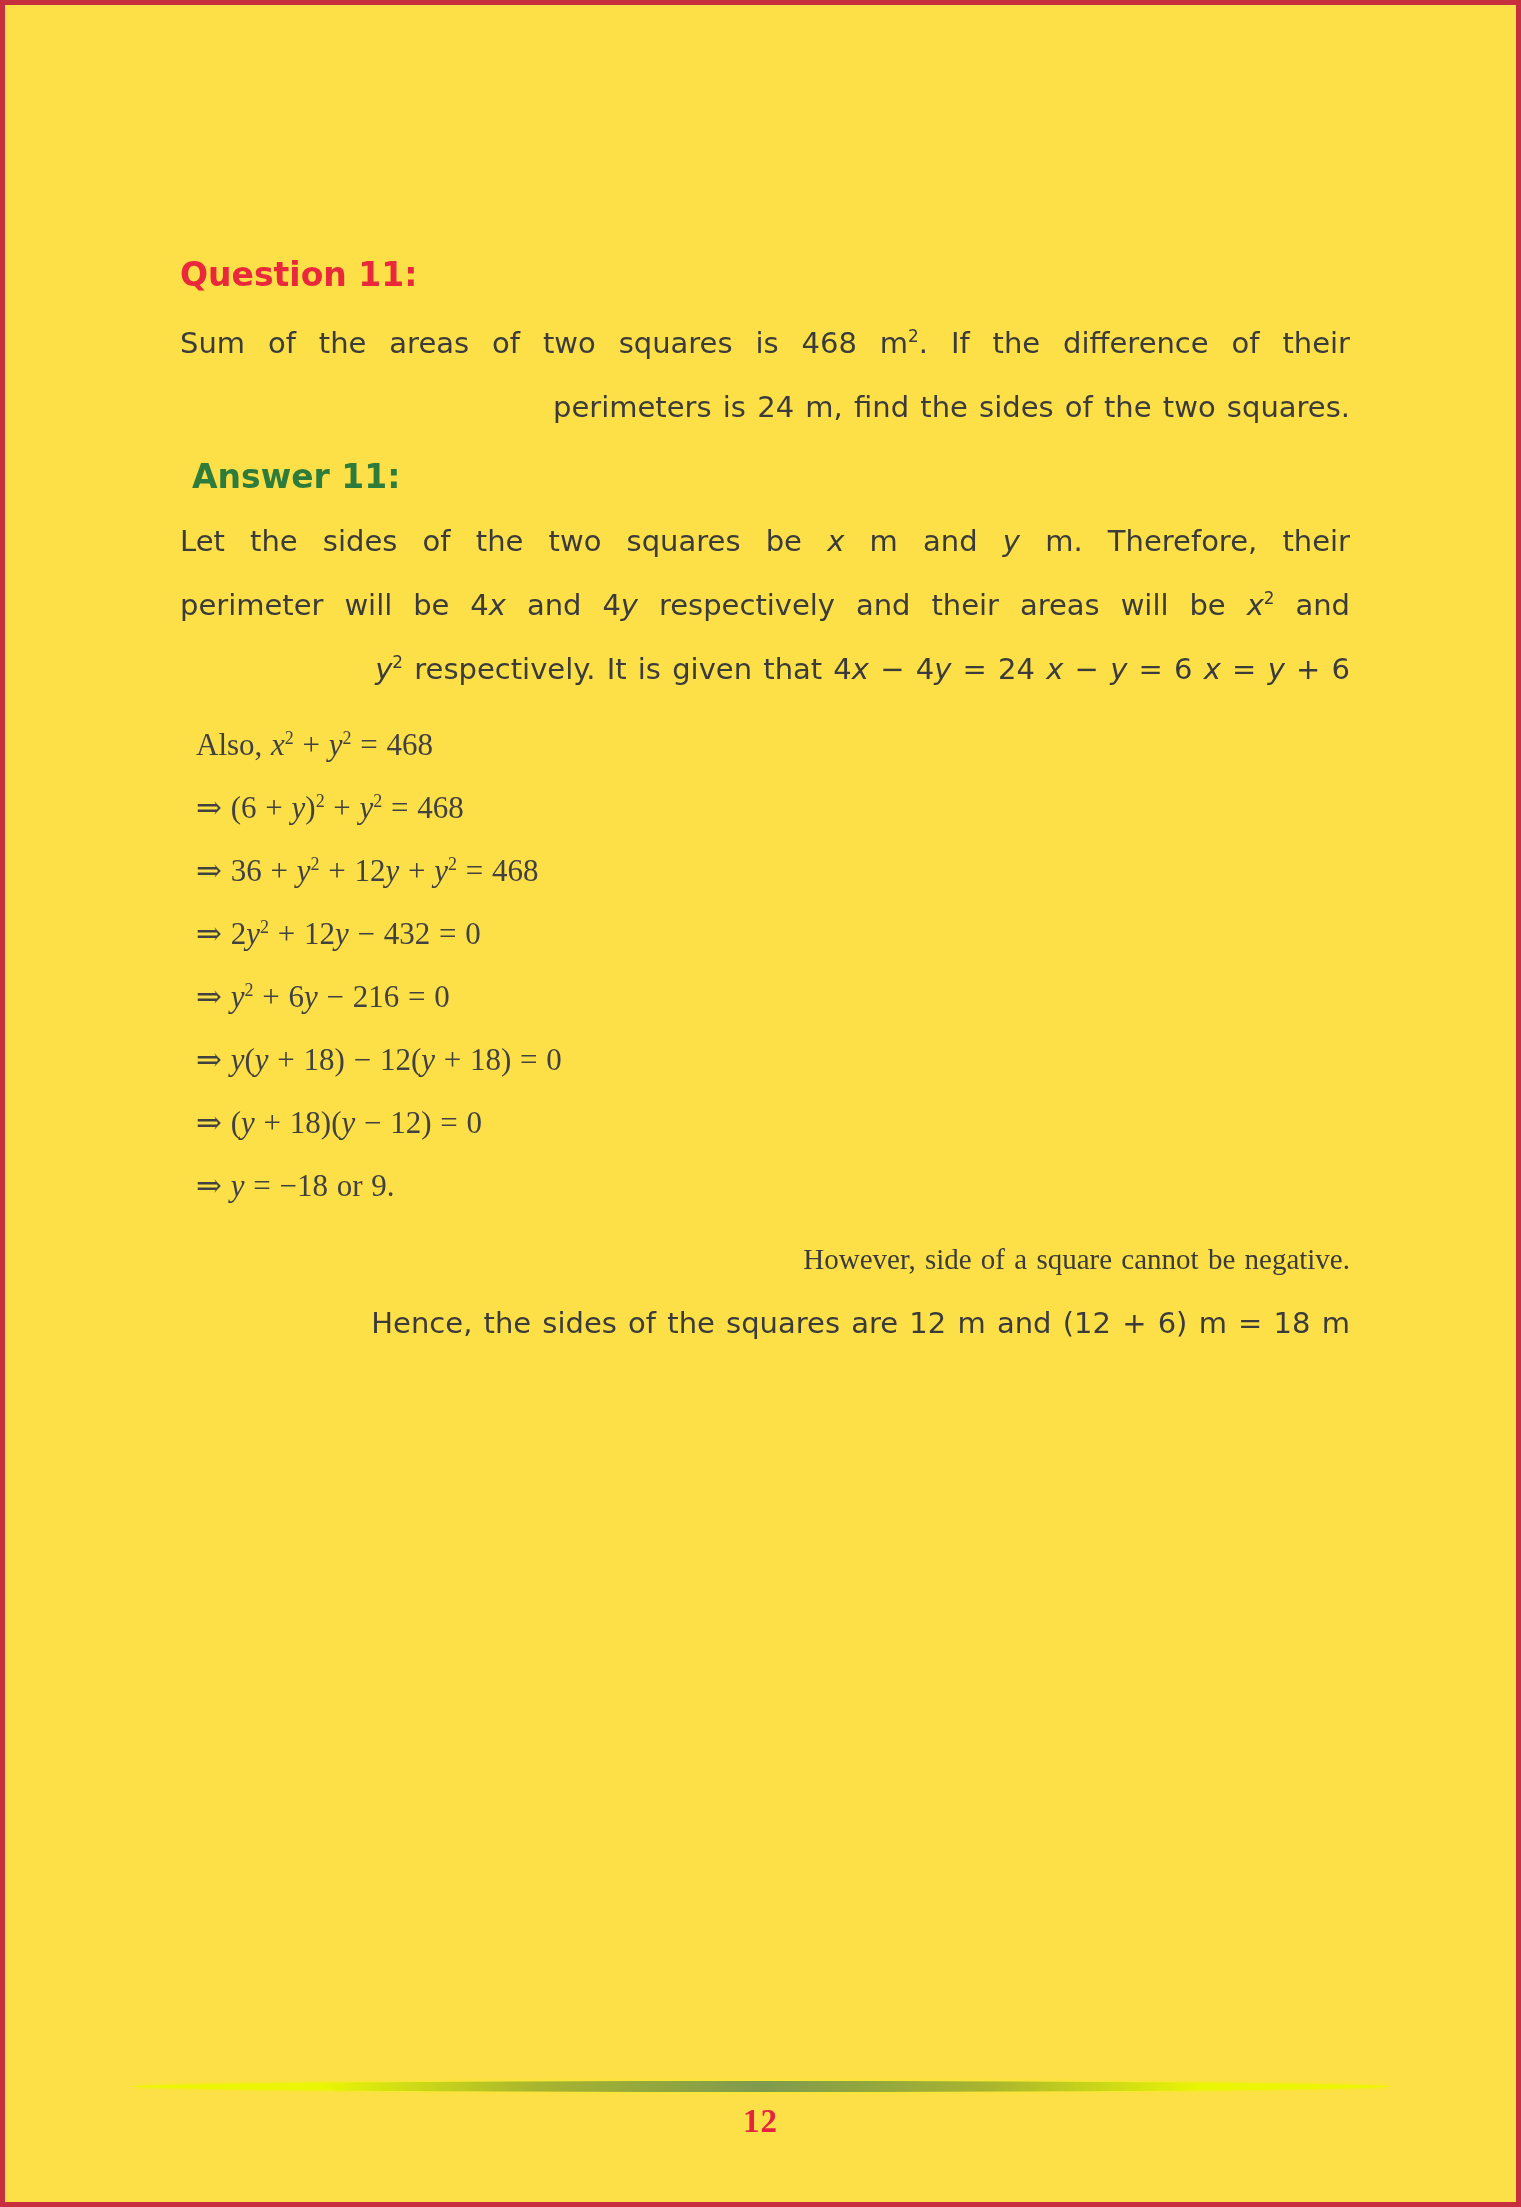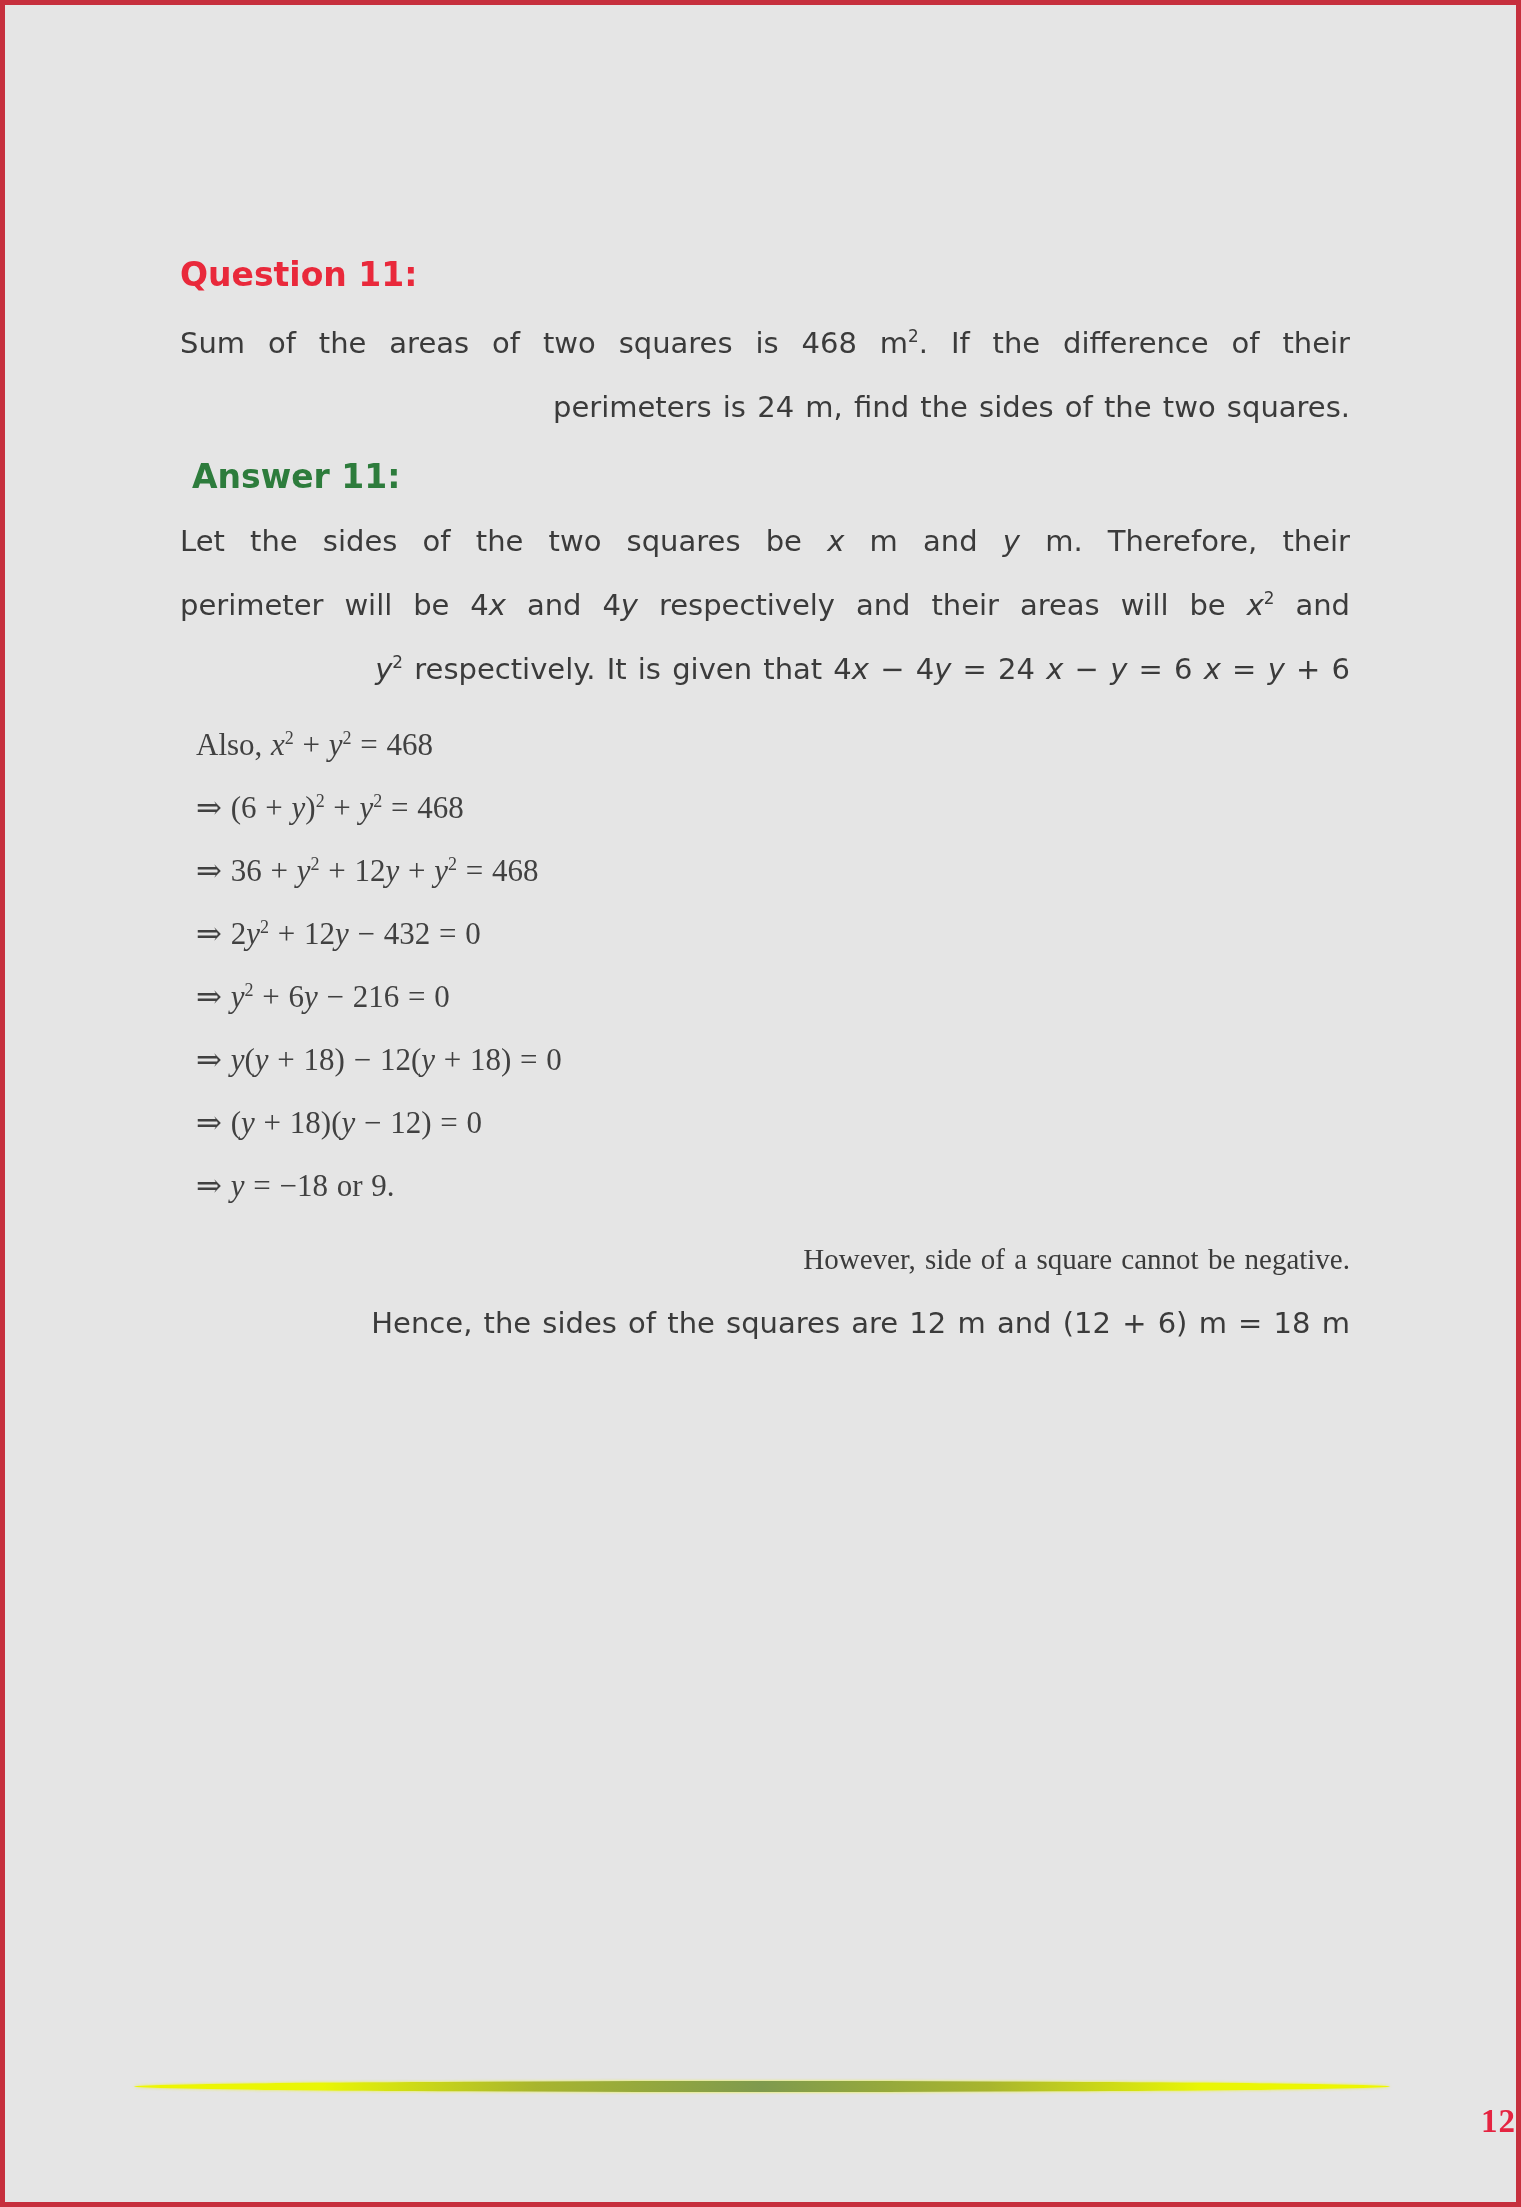--- a/index.html
+++ b/index.html
@@ -1,21 +1,21 @@
 <!DOCTYPE html>
 <html><head>
 <meta charset="utf-8">
 <style>
   html, body { margin: 0; padding: 0; background: #ffffff; }
   .page {
     position: relative;
     width: 1521px;
     height: 2207px;
     box-sizing: border-box;
-    background: #e5e5e5;
+    background: #fde047;
     border: 5px solid #c62f3d;
     overflow: hidden;
     font-family: "DejaVu Sans", "Liberation Sans", sans-serif;
     color: #3b3b3b;
   }
   .content {
     position: absolute;
     left: 175px;
     top: 0;
     width: 1170px;
@@ -73,21 +73,21 @@
     background: linear-gradient(90deg,
       #eef600 0%, #e9f604 15%, #a8b52e 32%,
       #7f9a4e 50%, #a8b52e 68%, #e9f604 85%, #eef600 100%);
     box-shadow: 0 0 3px rgba(238, 246, 0, 0.8);
   }
   .page-number {
     position: absolute;
     top: 2098px;
     left: 0;
     width: 100%;
-    text-align: right;
+    text-align: center;
     font-family: "Liberation Serif", "DejaVu Serif", serif;
     font-weight: bold;
     font-size: 33px;
     color: #e52441;
     letter-spacing: 1px;
   }
 </style>
 </head>
 <body>
 

